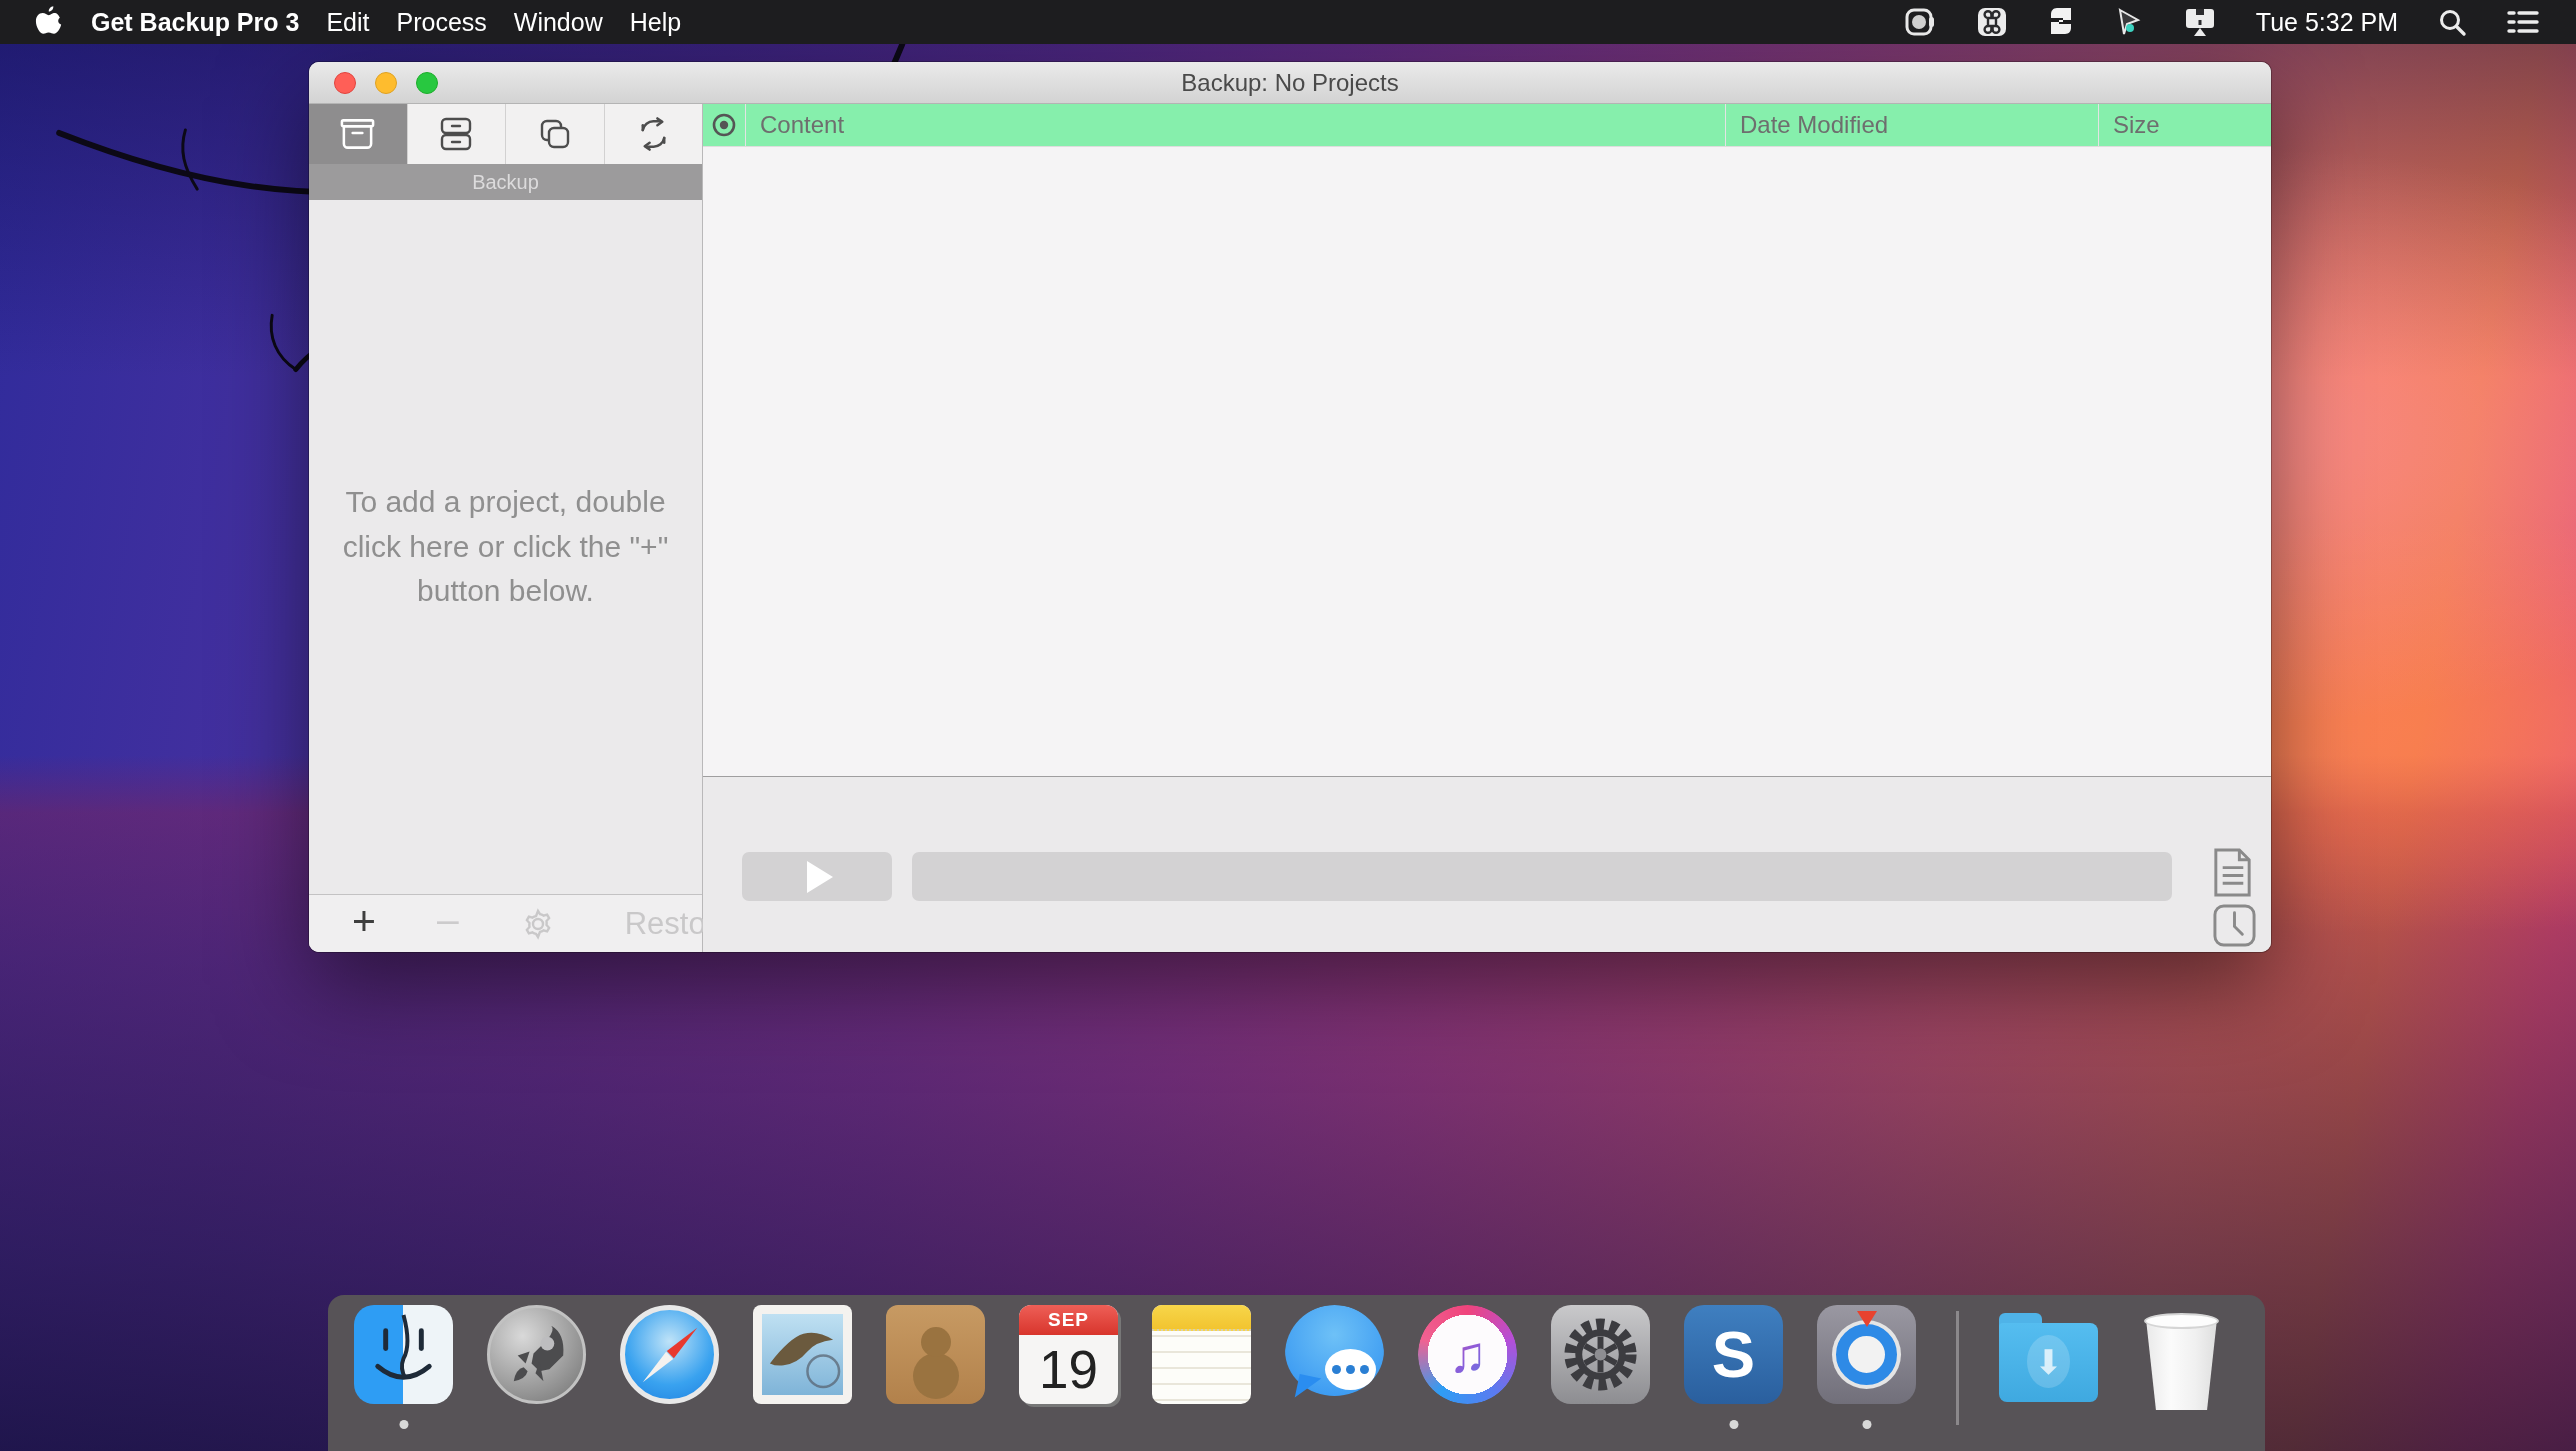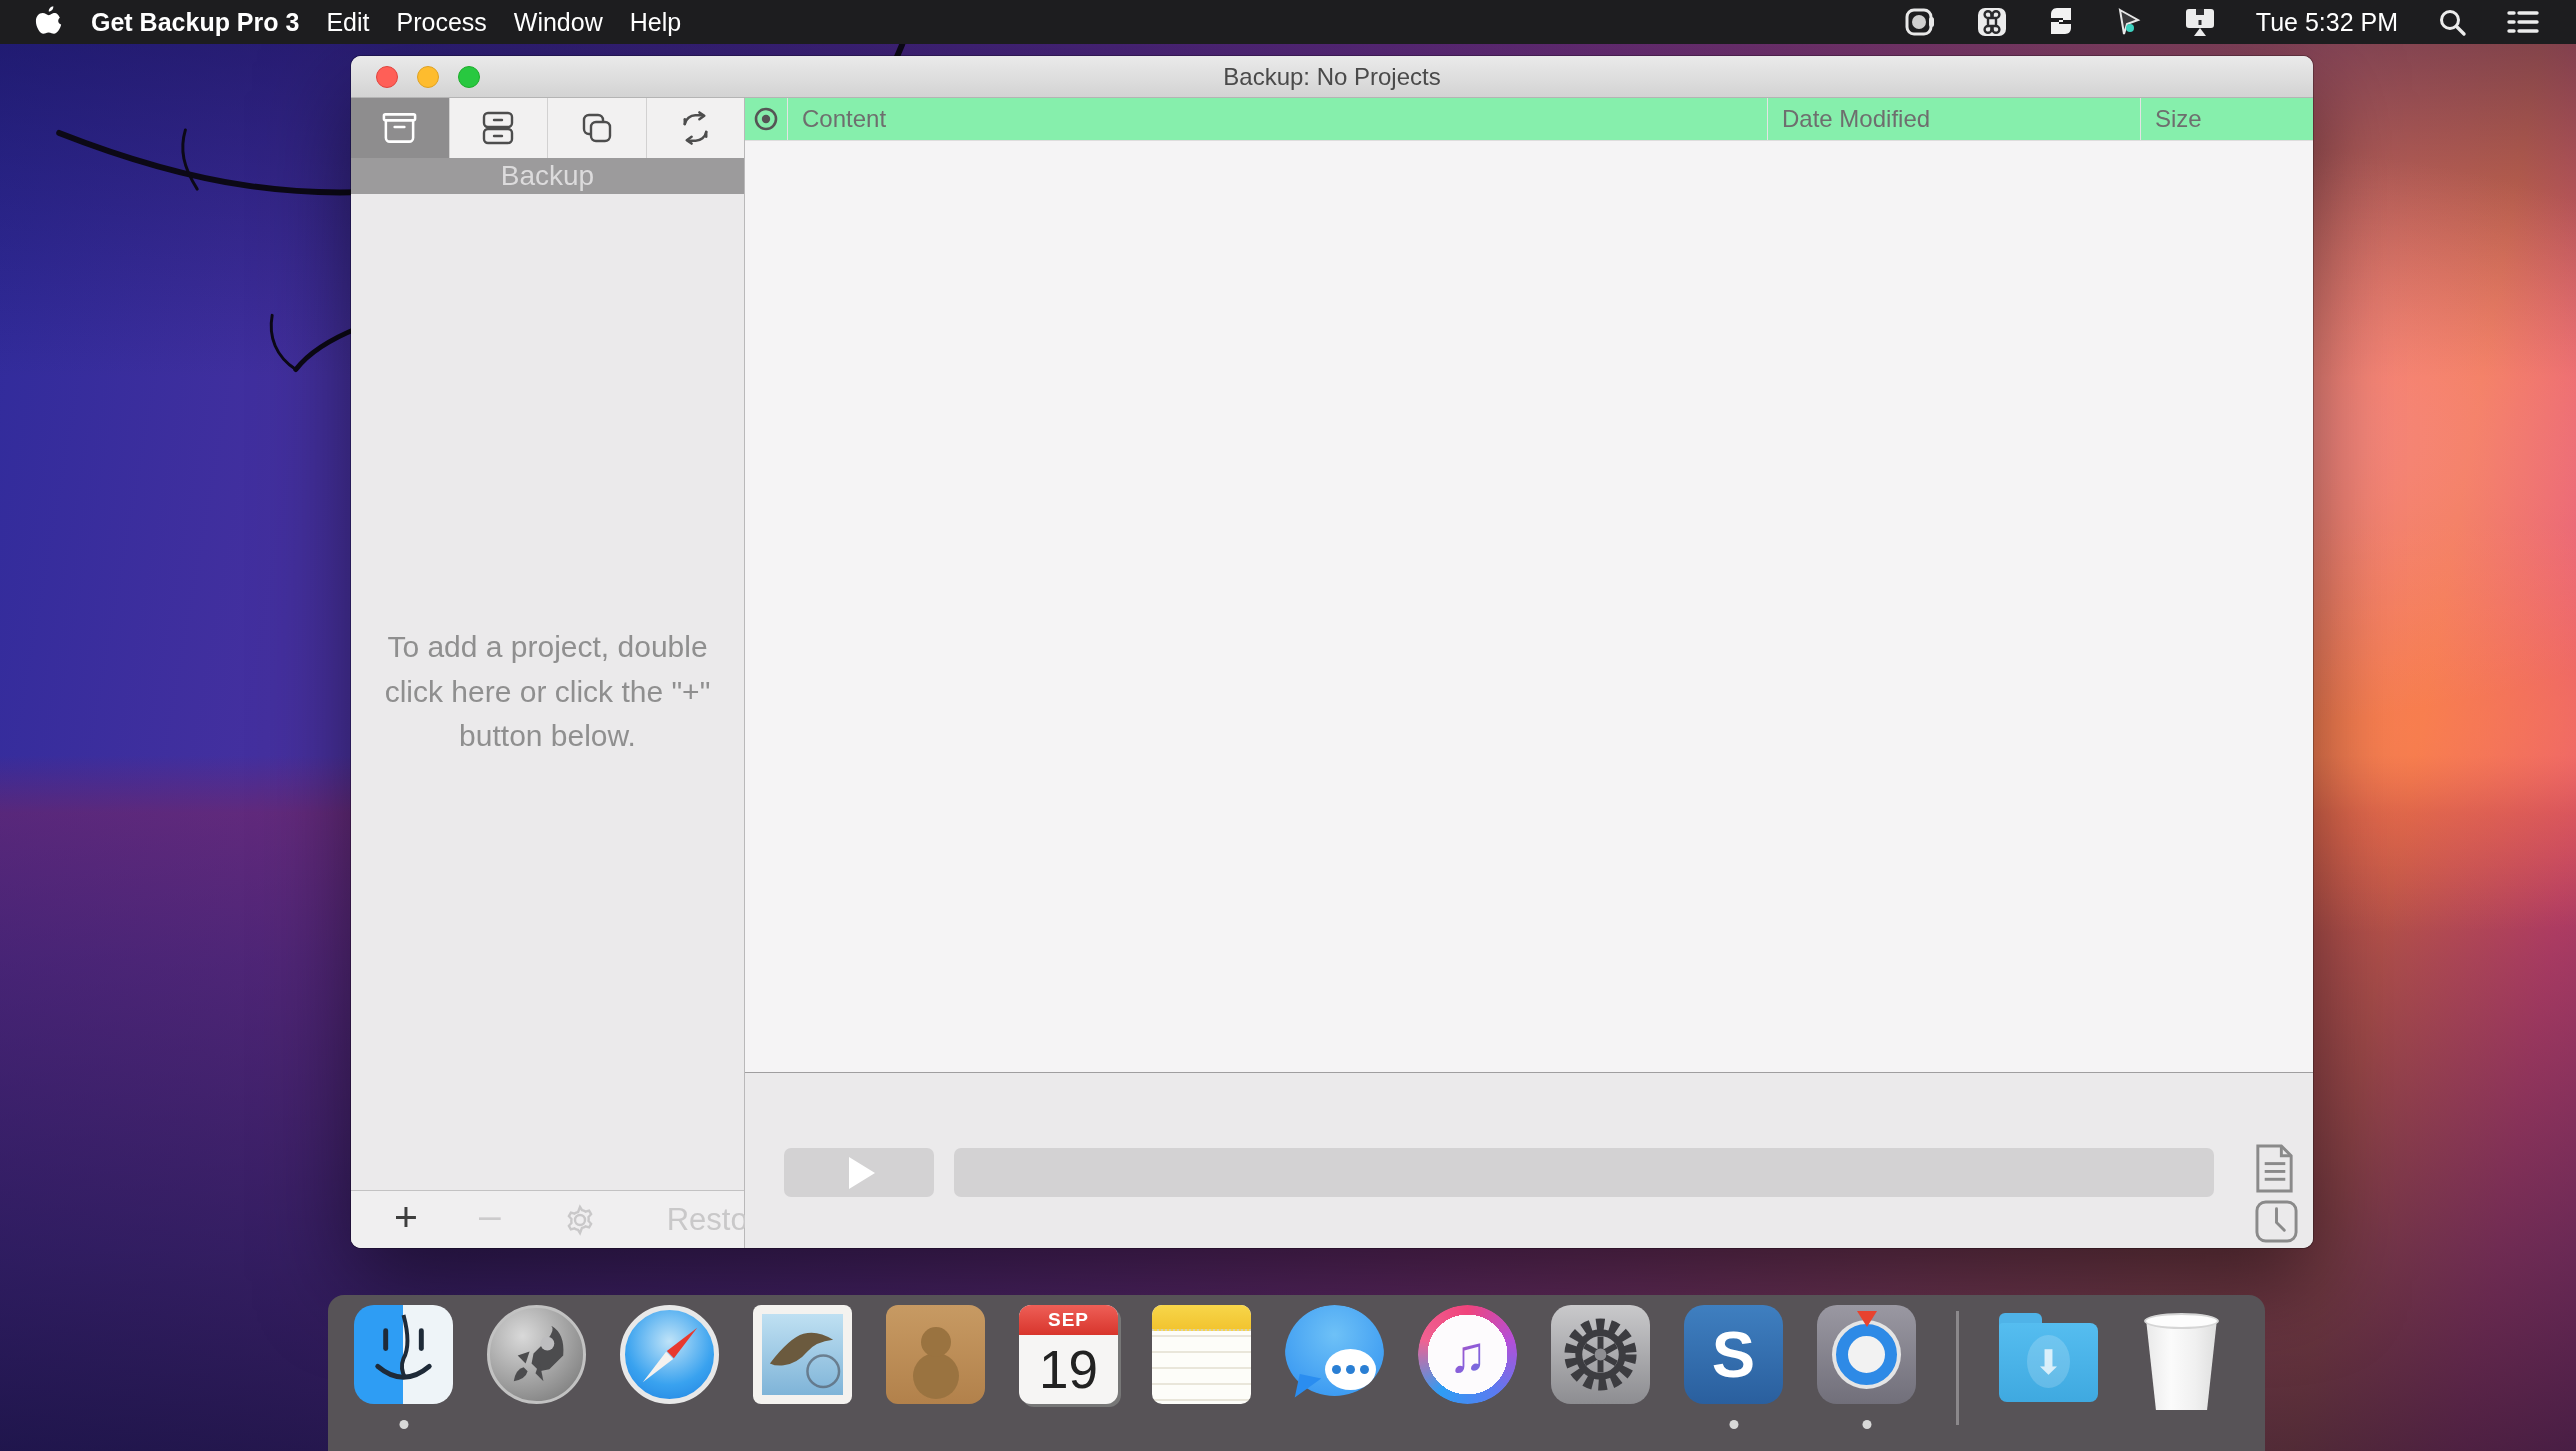--- a/index.html
+++ b/index.html
@@ -24,24 +24,24 @@
   }
   .mb-left { display:flex; align-items:center; gap:27px; padding-left:34px; }
   .mb-apple { display:flex; align-items:center; }
   .mb-app { font-weight:bold; }
   .mb-right { margin-left:auto; display:flex; align-items:center; gap:39px; padding-right:36px; }
   .mb-ic { display:flex; align-items:center; justify-content:center; }
   .mb-clock { font-size:25px; }
 
   
   .window {
-    position:absolute; left:309px; top:56px; width:1962px; height:1192px;
+    position:absolute; left:309px; top:62px; width:1962px; height:890px;
     border-radius:10px; overflow:hidden;
     box-shadow:0 34px 89px rgba(0,0,0,.5), 0 0 0 1px rgba(0,0,0,.25);
-    display:flex; flex-direction:column; background:#ececec;margin-left:42px;
+    display:flex; flex-direction:column; background:#ececec;
   }
   .titlebar {
     height:42px; flex:0 0 42px;
     background:linear-gradient(#eaeaea, #d3d3d3);
     border-bottom:1px solid #b4b4b4;
     position:relative; display:flex; align-items:center; justify-content:center;
   }
   .traffic { position:absolute; left:25px; top:0; height:100%; display:flex; align-items:center; gap:19px; }
   .tl { width:22px; height:22px; border-radius:50%; }
   .tl.red { background:#ff5f57; border:1px solid #e0443e; }
@@ -50,21 +50,21 @@
   .win-title { font-size:24px; color:#4a4a4a; }
 
   .win-body { flex:1; display:flex; min-height:0; }
 
   
   .sidebar { width:394px; flex:0 0 394px; display:flex; flex-direction:column; background:#ebeaeb; border-right:1px solid #b9b8b9; }
   .tabbar { height:60px; flex:0 0 60px; display:flex; background:#f2f1f1; }
   .tab { flex:1; display:flex; align-items:center; justify-content:center; border-right:1px solid #d2d1d1; }
   .tab:last-child { border-right:none; }
   .tab.active { background:#8e8d8e; }
-  .section-header { height:36px; flex:0 0 36px; background:#9c9b9c; color:#dcdbdc; font-size:28px; display:flex; align-items:center; justify-content:center; }
+  .section-header { height:36px; flex:0 0 36px; background:#9c9b9c; color:#dcdbdc; font-size:20px; display:flex; align-items:center; justify-content:center; }
   .side-content { flex:1; display:flex; align-items:center; justify-content:flex-end; padding:0 20px; }
   .empty-msg { width:414px; text-align:center; font-size:30px; line-height:1.48; color:#8f8f8f; }
   .side-toolbar {
     height:58px; flex:0 0 58px; border-top:1px solid #c3c2c3; background:#f0eff0;
     display:flex; align-items:center; padding:0 43px; gap:61px;
   }
   .tb-plus { font-size:41px; color:#3e3e3e; line-height:1; margin-top:-4px; }
   .tb-minus { font-size:39px; color:#cccbcc; line-height:1; margin-top:-8px; }
   .tb-restore { font-size:31px; color:#c9c8c9; margin-left:8px; }
 

